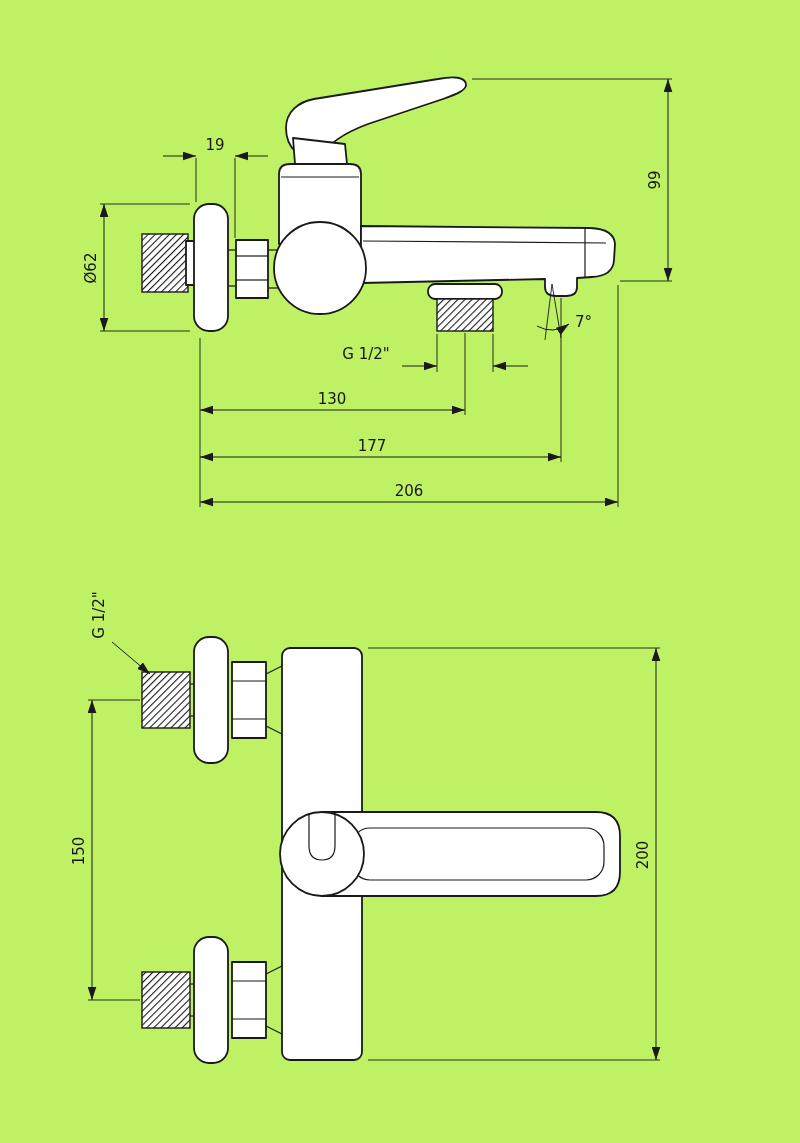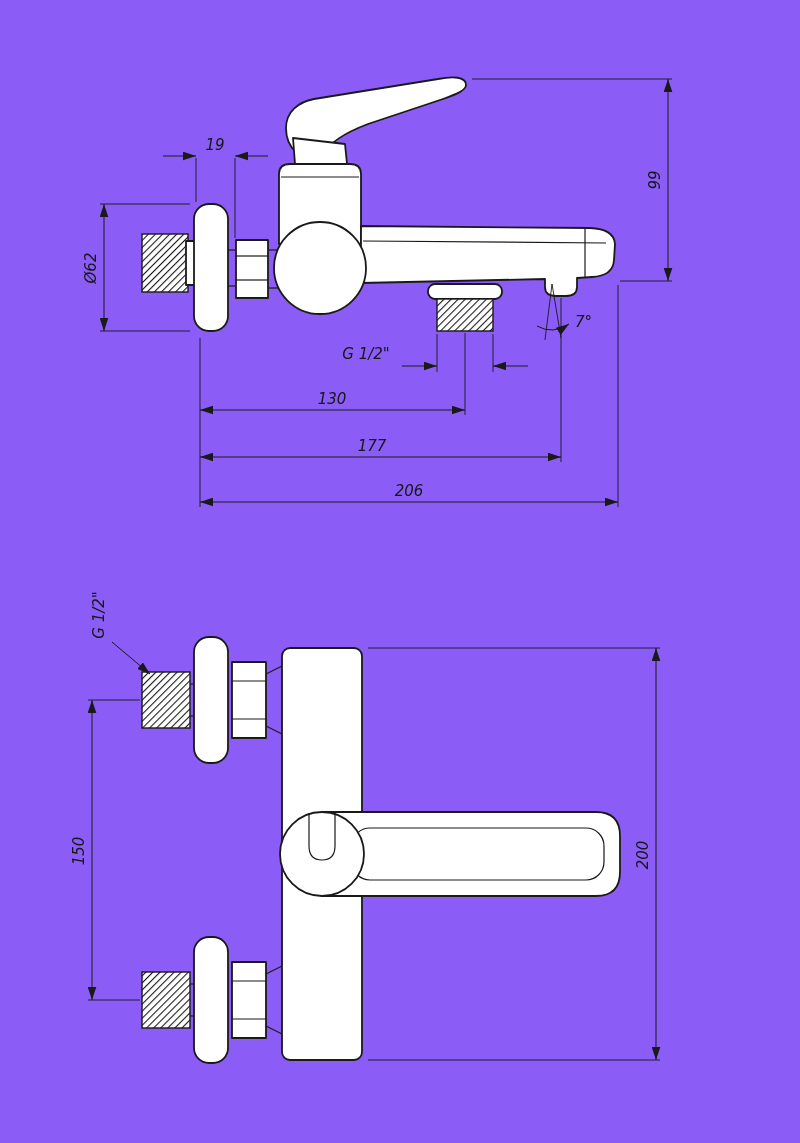--- a/index.html
+++ b/index.html
@@ -4,24 +4,23 @@
 <style>
   html, body {
     margin: 0;
     padding: 0;
     background: #ffffff;
   }
   .canvas {
     position: relative;
     width: 800px;
     height: 1143px;
-    background: #8b5cf6;
+    background: #bef264;
     overflow: hidden;
     font-family: "DejaVu Sans", "Liberation Sans", sans-serif;
-    font-style: italic;
   }
   svg text {
     font-family: "DejaVu Sans", "Liberation Sans", sans-serif;
     font-size: 15px;
     fill: #161616;
   }
   .outline { fill: #ffffff; stroke: #1a1a1a; stroke-width: 1.8; stroke-linejoin: round; }
   .detail  { fill: none;    stroke: #1a1a1a; stroke-width: 1.2; }
   .thread  { fill: url(#hatch); stroke: #1a1a1a; stroke-width: 1.4; }
   .dim     { fill: none; stroke: #1a1a1a; stroke-width: 1; }

